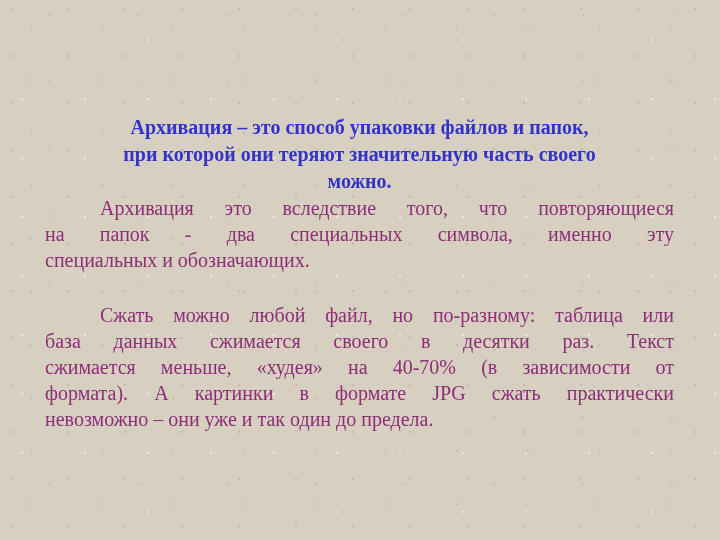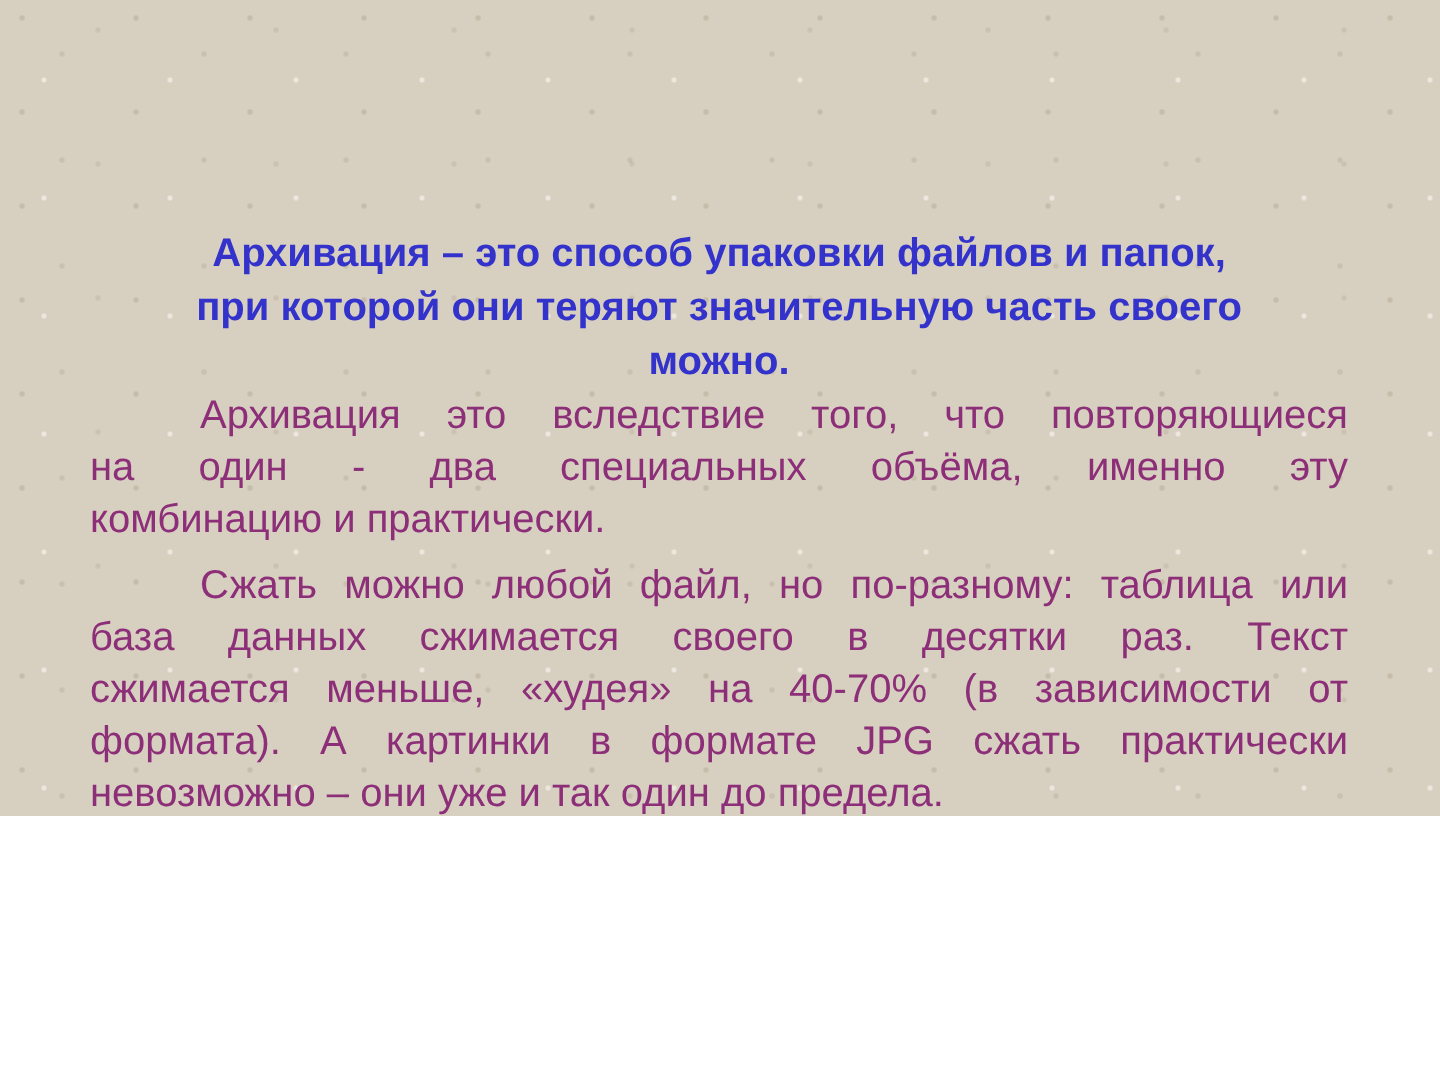--- a/index.html
+++ b/index.html
@@ -1,28 +1,28 @@
 <!DOCTYPE html>
 <html style="--bg: #d7cfc0; --title-color: #3333cc; --body-color: #8d2e78;"><head>
 <meta charset="utf-8">
 <style>
   html,body{margin:0;padding:0;}
   body{width:720px;height:540px;overflow:hidden;}
 
   .slide{
     position:relative;
-    width:720px;height:408px;
+    width:720px;height:540px;
     background-color:var(--bg,#d7cfc0);
     background-image:
       radial-gradient(circle at 11px 9px,  rgba(138,118,88,.22) 1px, transparent 1.7px),
       radial-gradient(circle at 31px 27px, rgba(120,102,76,.14) 1px, transparent 1.7px),
       radial-gradient(circle at 49px 15px, rgba(150,130,100,.17) 1px, transparent 1.7px),
       radial-gradient(circle at 22px 40px, rgba(255,255,250,.5) 1px, transparent 1.6px);
     background-size:57px 47px, 71px 53px, 89px 67px, 63px 59px;
-    font-family:Liberation Sans, sans-serif;
+    font-family:Liberation Serif, serif;
     overflow:hidden;
   }
 
   .content{
     position:absolute;
     left:45px;top:114px;width:629px;
   }
 
   .title{
     color:var(--title-color,#3333cc);
@@ -40,38 +40,38 @@
   .para .line{
     text-align:justify;
     text-align-last:justify;
   }
   .para .line.last{
     text-align-last:left;
   }
   .para .line.indent{
     text-indent:55px;
   }
-  .p2{margin-top:7px;}
+  .p2{margin-top:29px;}
 </style>
 </head>
 <body>
 
 <div class="slide">
   <div class="content">
 
     <div class="title">
       <div class="t-line">Архивация – это способ упаковки файлов и папок,</div>
       <div class="t-line">при которой они теряют значительную часть своего</div>
       <div class="t-line">можно.</div>
     </div>
 
     <div class="para p1">
       <div class="line indent">Архивация это вследствие того, что повторяющиеся</div>
-      <div class="line">на один - два специальных объёма, именно эту</div>
-      <div class="line last">комбинацию и практически.</div>
+      <div class="line">на папок - два специальных символа, именно эту</div>
+      <div class="line last">специальных и обозначающих.</div>
     </div>
 
     <div class="para p2">
       <div class="line indent">Сжать можно любой файл, но по-разному: таблица или</div>
       <div class="line">база данных сжимается своего в десятки раз. Текст</div>
       <div class="line">сжимается меньше, «худея» на 40-70% (в зависимости от</div>
       <div class="line">формата). А картинки в формате JPG сжать практически</div>
       <div class="line last">невозможно – они уже и так один до предела.</div>
     </div>
 

